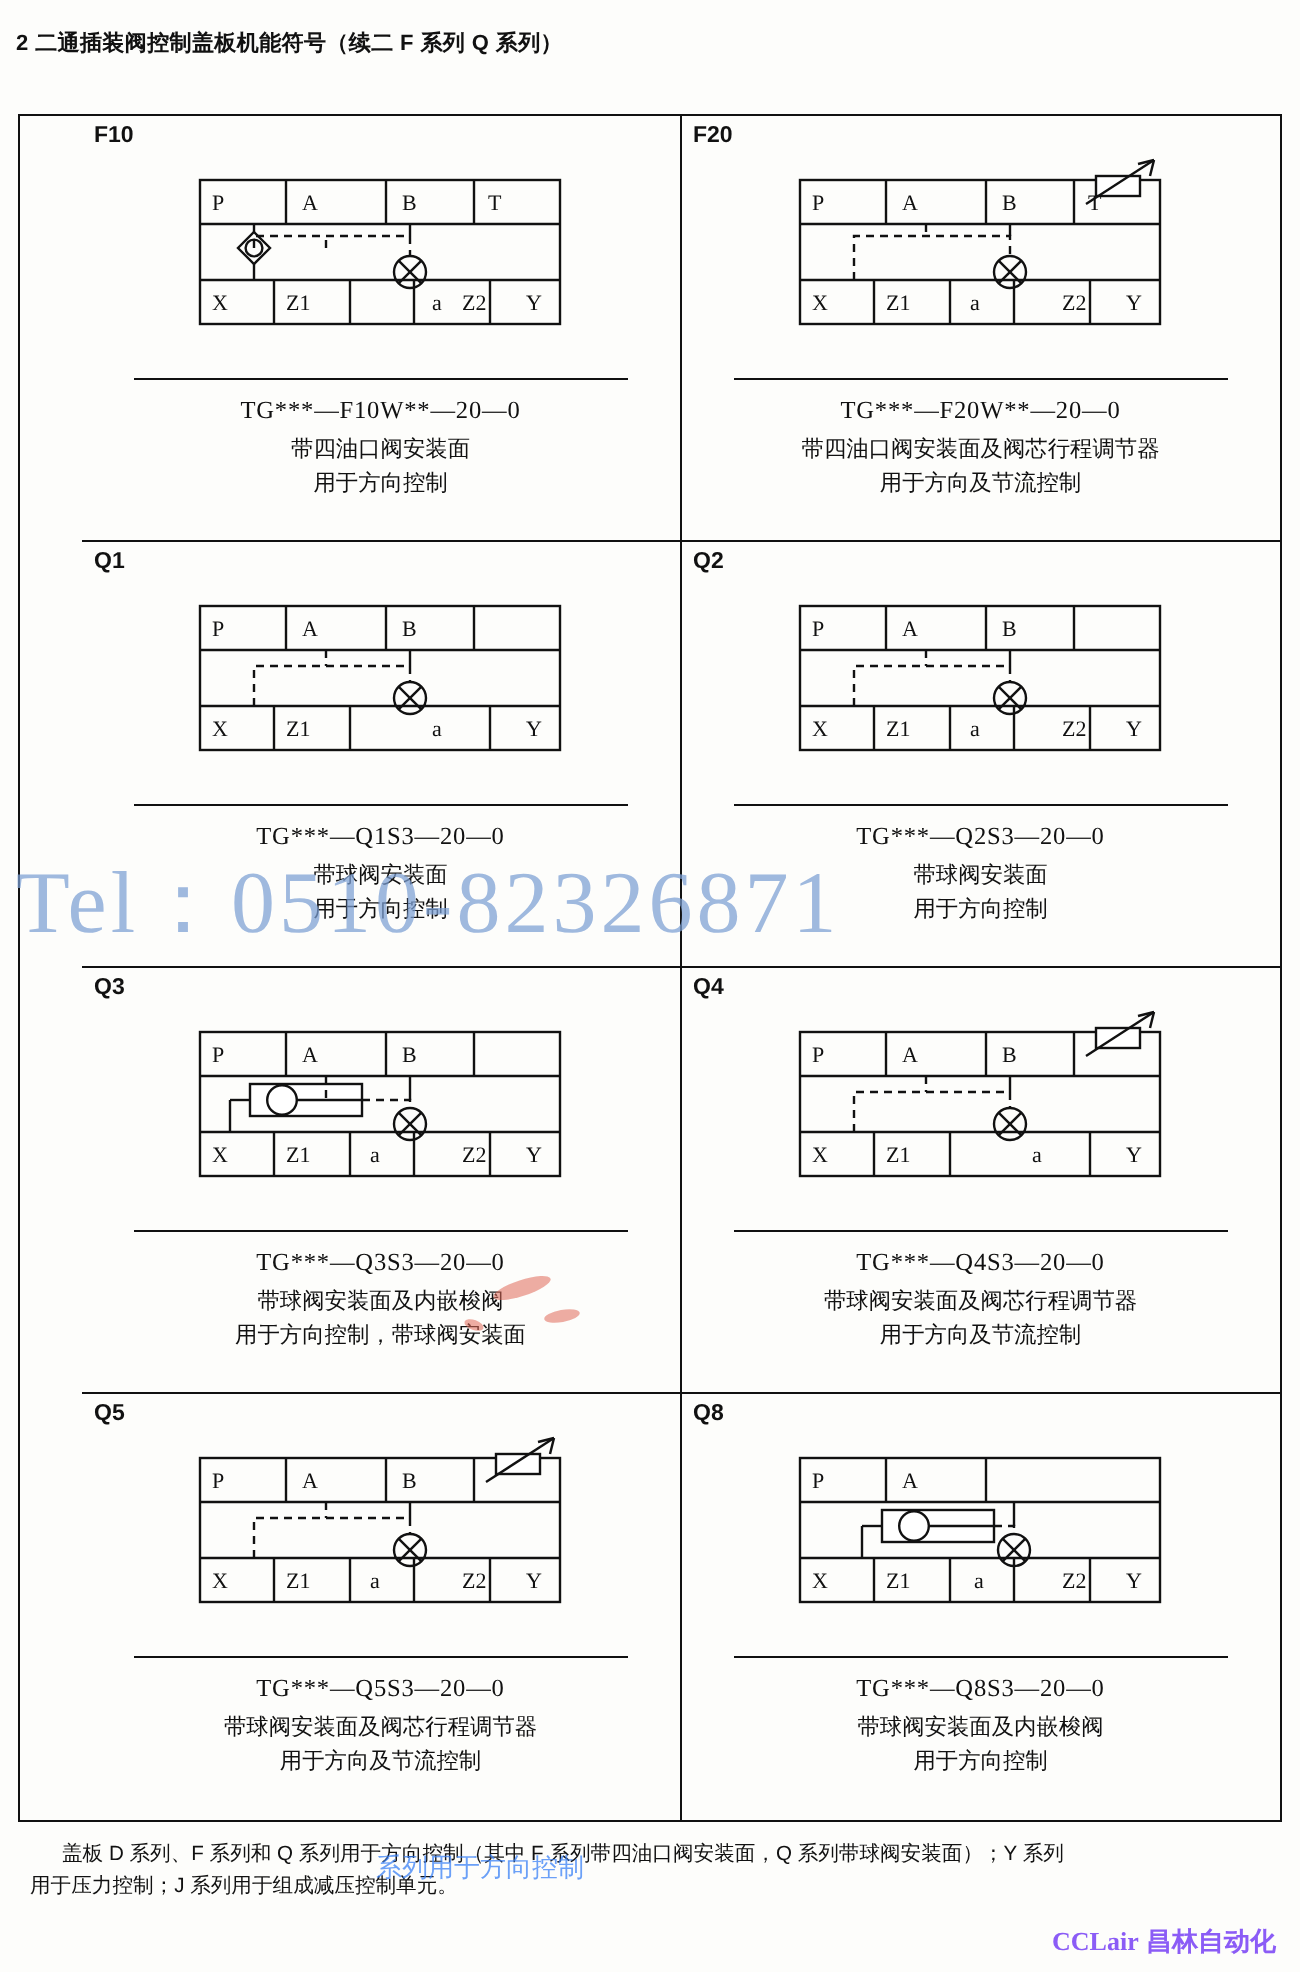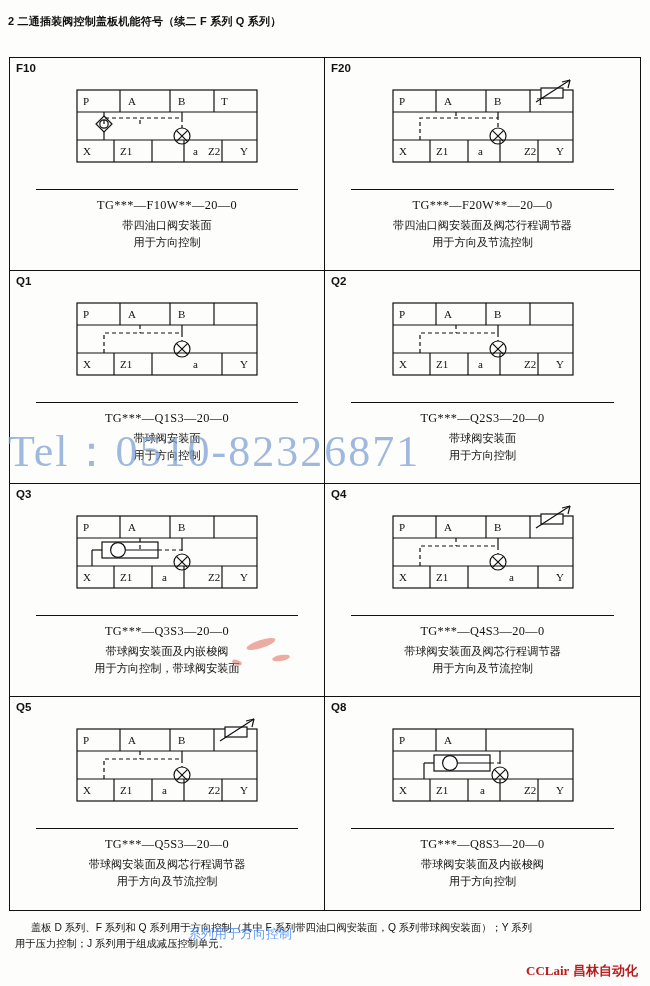--- a/index.html
+++ b/index.html
@@ -26,20 +26,21 @@
   }
   
   .grid {
     position: absolute;
     left: 9px; top: 57px;
     width: 632px; height: 854px;
     border: 1.2px solid #111;
     display: grid;
     grid-template-columns: 1fr 1fr;
     grid-template-rows: 1fr 1fr 1fr 1fr;
+    padding-left: 31px;
   }
   .cell {
     position: relative;
     border-right: 1.2px solid #111;
     border-bottom: 1.2px solid #111;
     padding: 0;
     overflow: hidden;
   }
   .cell:nth-child(2n) { border-right: none; }
   .cell:nth-child(7), .cell:nth-child(8) { border-bottom: none; }
@@ -89,21 +90,21 @@
     line-height: 1.6;
   }
   .footer .f1 { padding-left: 22px; }
   .footer .f2 { padding-left: 6px; }
 
   .brand {
     position: absolute;
     right: 12px; top: 962px;
     font-size: 13px;
     font-weight: 700;
-    color: #b91c1c;
+    color: #8b5cf6;
     white-space: nowrap;
   }
   .brand .cc { font-family: "Liberation Serif", serif; }
 
   
   .watermark {
     position: absolute;
     left: 0; top: 0;
     width: 650px; height: 986px;
     pointer-events: none;

